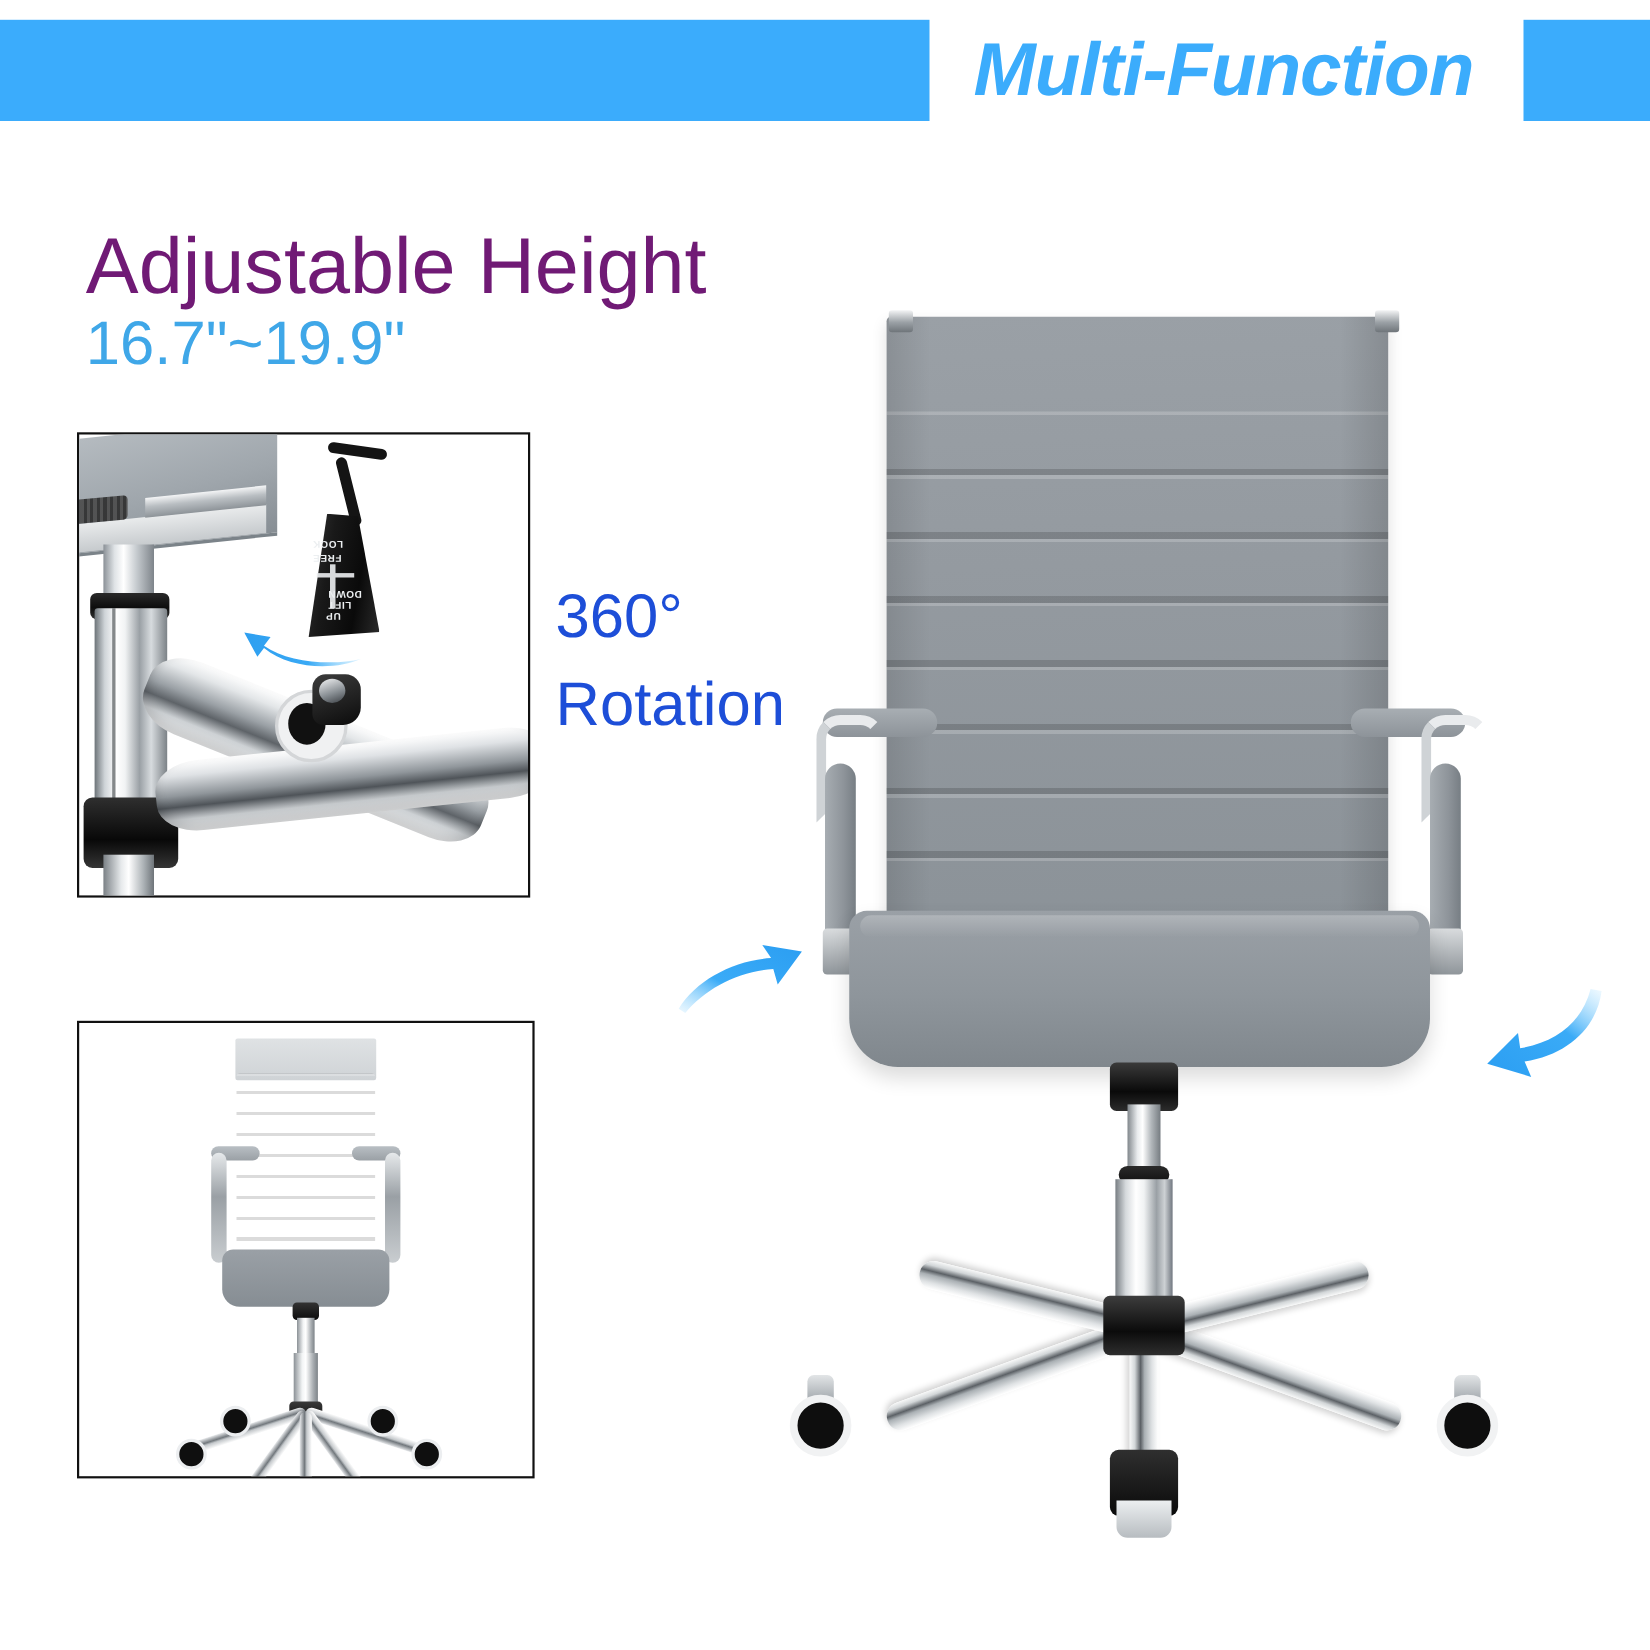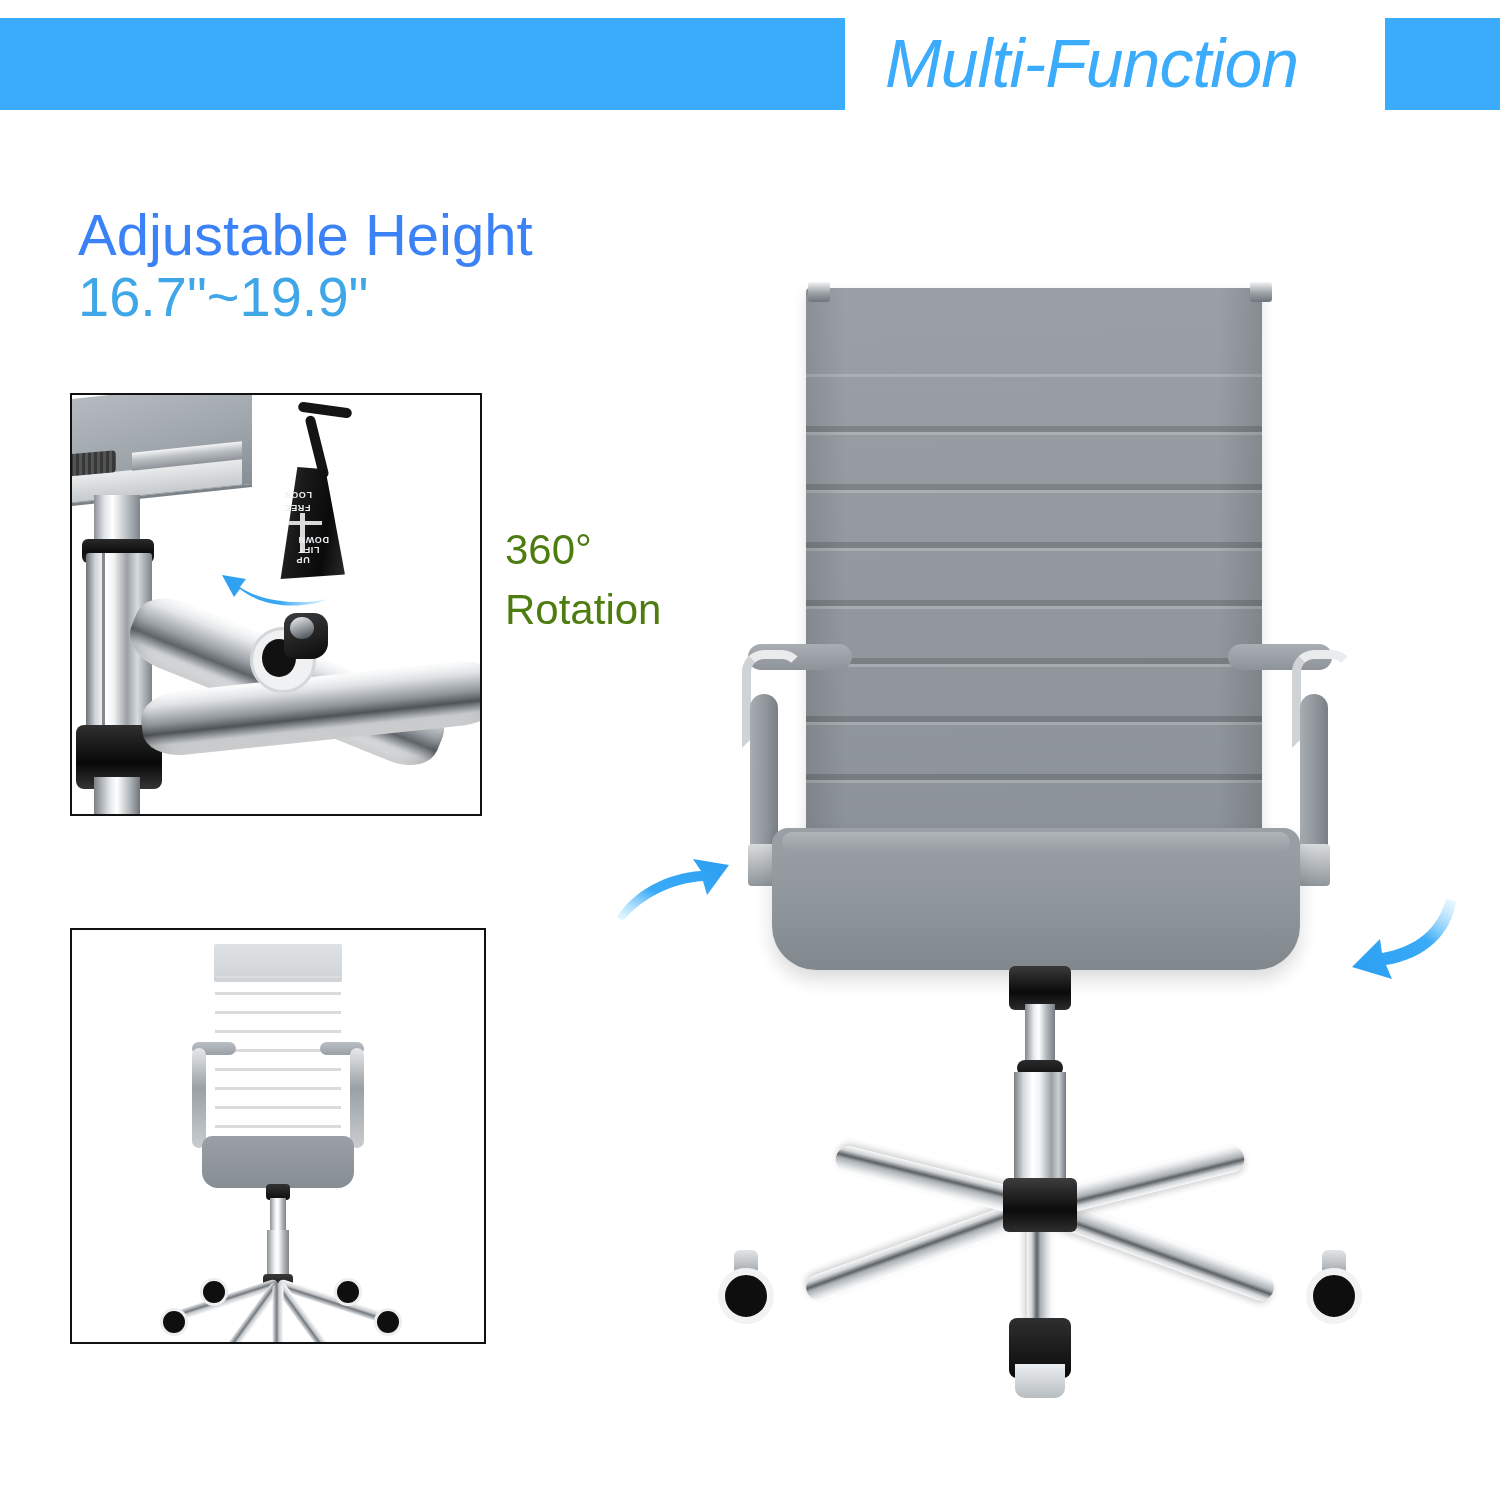--- a/index.html
+++ b/index.html
@@ -17,38 +17,38 @@
     position:absolute;left:0;top:18px;width:845px;height:92px;
     background:var(--brand,#3BACFC);
   }
   .hdr-bar-right{
     position:absolute;left:1385px;top:18px;width:115px;height:92px;
     background:var(--brand,#3BACFC);
   }
   .hdr-title{
     position:absolute;left:885px;top:10px;width:500px;height:105px;
     display:flex;align-items:center;
-    font-size:68px;font-weight:normal;font-style:italic;
+    font-size:68px;font-weight:bold;font-style:italic;
     color:var(--brand,#3BACFC);
     letter-spacing:-1px;
     white-space:nowrap;
   }
 
   
   .adj-block{position:absolute;left:78px;top:205px;width:600px;}
   .adj-title{
-    font-size:58px;color:#3b82f6;line-height:1.05;white-space:nowrap;
+    font-size:72px;color:#701a75;line-height:1.05;white-space:nowrap;
   }
   .adj-range{
     font-size:56px;color:#3FA7E8;line-height:1.12;white-space:nowrap;
   }
 
   .swivel-block{
     position:absolute;left:505px;top:520px;width:230px;
-    font-size:42px;line-height:1.42;color:#4d7c0f;
+    font-size:56px;line-height:1.42;color:#1d4ed8;
   }
   .swivel-block div{white-space:nowrap;}
 
   
   .photo-frame{
     position:absolute;background:#fff;border:2px solid #111;
     overflow:hidden;
   }
   #frame-lift{left:70px;top:393px;width:408px;height:419px;}
   #frame-front{left:70px;top:928px;width:412px;height:412px;}

